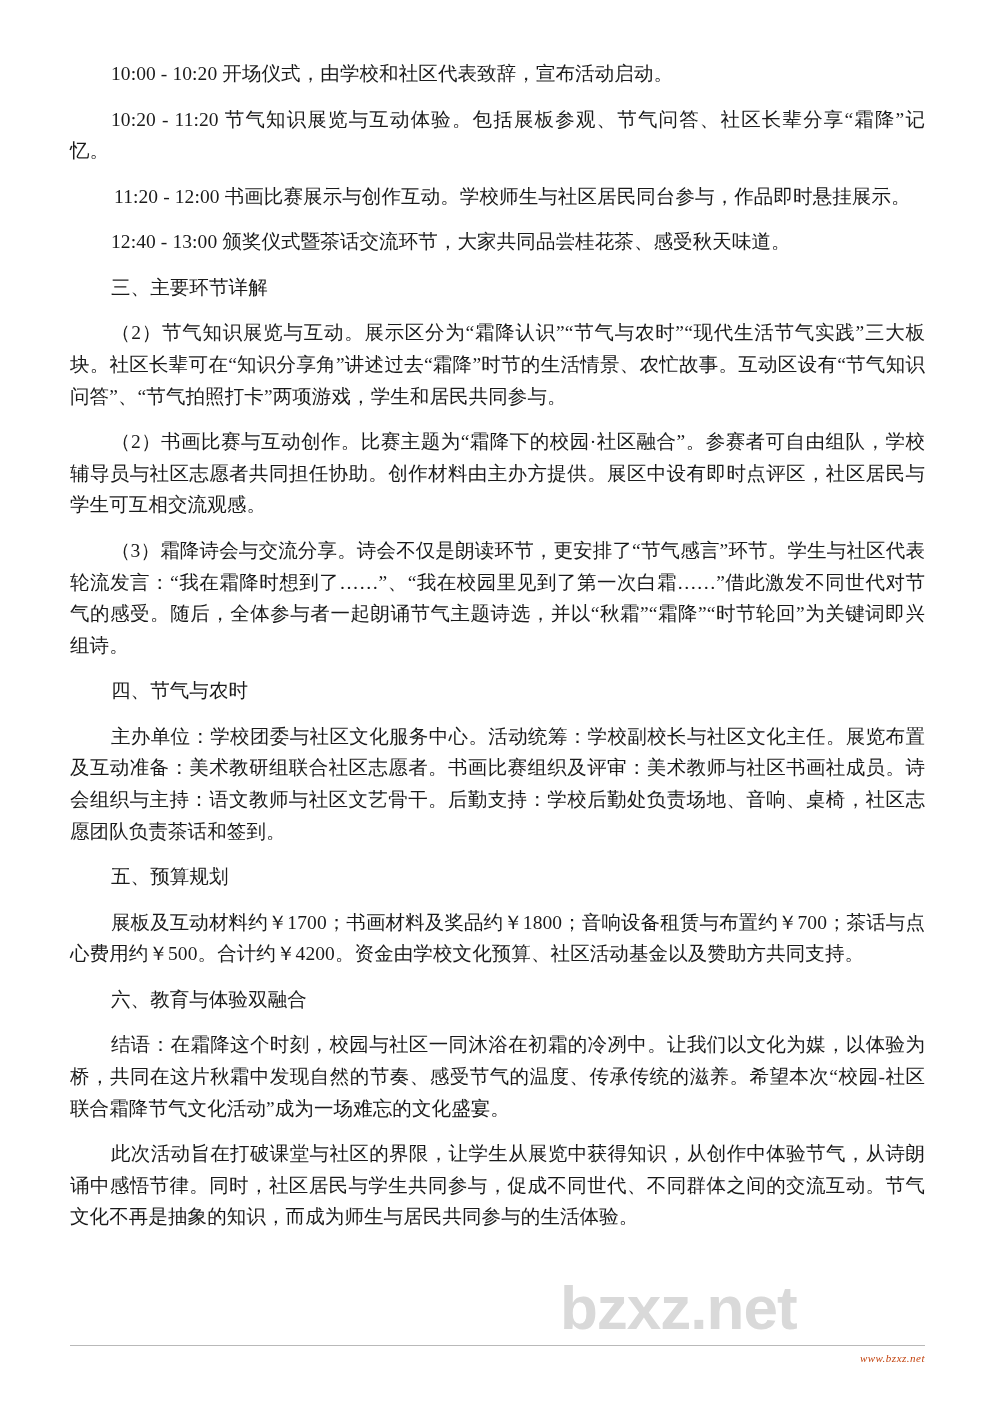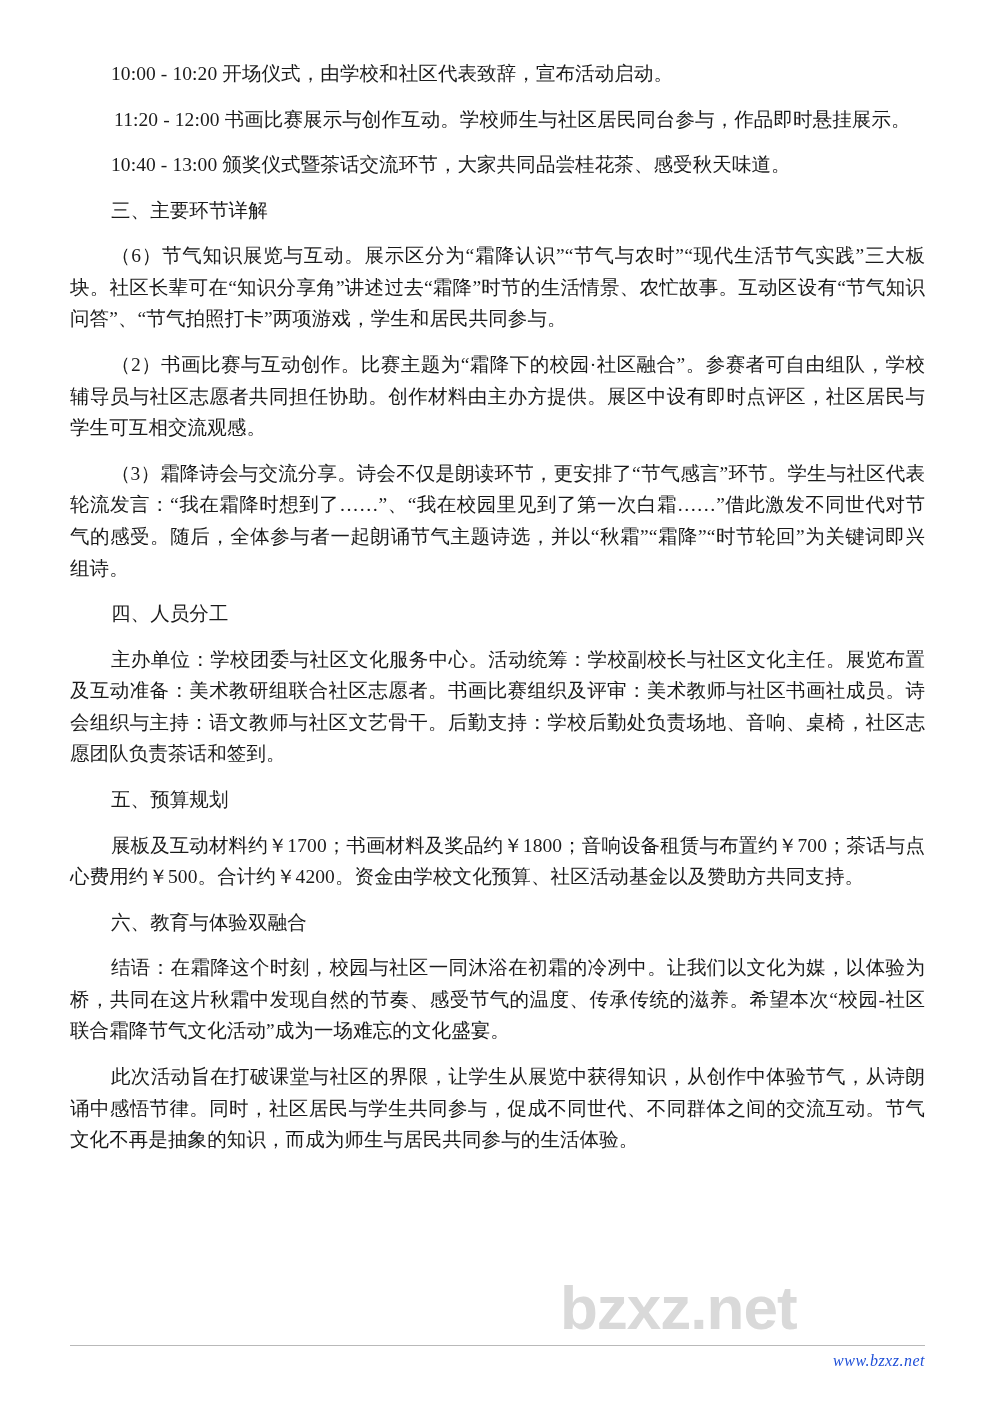--- a/index.html
+++ b/index.html
@@ -65,42 +65,43 @@
     top: 1345px;
     width: 855px;
     border-top: 1px solid #b9b9b9;
   }
   .footer-url {
     position: absolute;
     right: 68px;
     top: 1352px;
     font-family: "Liberation Serif", serif;
     font-style: italic;
-    font-size: 16px;
-    color: #1d4ed8;
+    font-size: 11px;
+    color: #c2410c;
     letter-spacing: 0.5px;
   }
 </style>
 </head>
 <body>
 
 <div class="page">
 
   <div class="content">
 
     <p class="indent schedule">10:00 - 10:20 开场仪式，由学校和社区代表致辞，宣布活动启动。</p>
+    <p class="indent schedule">10:20 - 11:20 节气知识展览与互动体验。包括展板参观、节气问答、社区长辈分享“霜降”记忆。</p>
     <p class="noindent schedule">11:20 - 12:00 书画比赛展示与创作互动。学校师生与社区居民同台参与，作品即时悬挂展示。</p>
-    <p class="indent schedule">10:40 - 13:00 颁奖仪式暨茶话交流环节，大家共同品尝桂花茶、感受秋天味道。</p>
+    <p class="indent schedule">12:40 - 13:00 颁奖仪式暨茶话交流环节，大家共同品尝桂花茶、感受秋天味道。</p>
 
     <p class="heading">三、主要环节详解</p>
-    <p class="indent">（6）节气知识展览与互动。展示区分为“霜降认识”“节气与农时”“现代生活节气实践”三大板块。社区长辈可在“知识分享角”讲述过去“霜降”时节的生活情景、农忙故事。互动区设有“节气知识问答”、“节气拍照打卡”两项游戏，学生和居民共同参与。</p>
+    <p class="indent">（2）节气知识展览与互动。展示区分为“霜降认识”“节气与农时”“现代生活节气实践”三大板块。社区长辈可在“知识分享角”讲述过去“霜降”时节的生活情景、农忙故事。互动区设有“节气知识问答”、“节气拍照打卡”两项游戏，学生和居民共同参与。</p>
     <p class="indent">（2）书画比赛与互动创作。比赛主题为“霜降下的校园·社区融合”。参赛者可自由组队，学校辅导员与社区志愿者共同担任协助。创作材料由主办方提供。展区中设有即时点评区，社区居民与学生可互相交流观感。</p>
     <p class="indent">（3）霜降诗会与交流分享。诗会不仅是朗读环节，更安排了“节气感言”环节。学生与社区代表轮流发言：“我在霜降时想到了……”、“我在校园里见到了第一次白霜……”借此激发不同世代对节气的感受。随后，全体参与者一起朗诵节气主题诗选，并以“秋霜”“霜降”“时节轮回”为关键词即兴组诗。</p>
 
-    <p class="heading">四、人员分工</p>
+    <p class="heading">四、节气与农时</p>
     <p class="indent">主办单位：学校团委与社区文化服务中心。活动统筹：学校副校长与社区文化主任。展览布置及互动准备：美术教研组联合社区志愿者。书画比赛组织及评审：美术教师与社区书画社成员。诗会组织与主持：语文教师与社区文艺骨干。后勤支持：学校后勤处负责场地、音响、桌椅，社区志愿团队负责茶话和签到。</p>
 
     <p class="heading">五、预算规划</p>
     <p class="indent">展板及互动材料约￥1700；书画材料及奖品约￥1800；音响设备租赁与布置约￥700；茶话与点心费用约￥500。合计约￥4200。资金由学校文化预算、社区活动基金以及赞助方共同支持。</p>
 
     <p class="heading">六、教育与体验双融合</p>
     <p class="indent">结语：在霜降这个时刻，校园与社区一同沐浴在初霜的冷冽中。让我们以文化为媒，以体验为桥，共同在这片秋霜中发现自然的节奏、感受节气的温度、传承传统的滋养。希望本次“校园-社区联合霜降节气文化活动”成为一场难忘的文化盛宴。</p>
 
     <p class="indent">此次活动旨在打破课堂与社区的界限，让学生从展览中获得知识，从创作中体验节气，从诗朗诵中感悟节律。同时，社区居民与学生共同参与，促成不同世代、不同群体之间的交流互动。节气文化不再是抽象的知识，而成为师生与居民共同参与的生活体验。</p>
 

